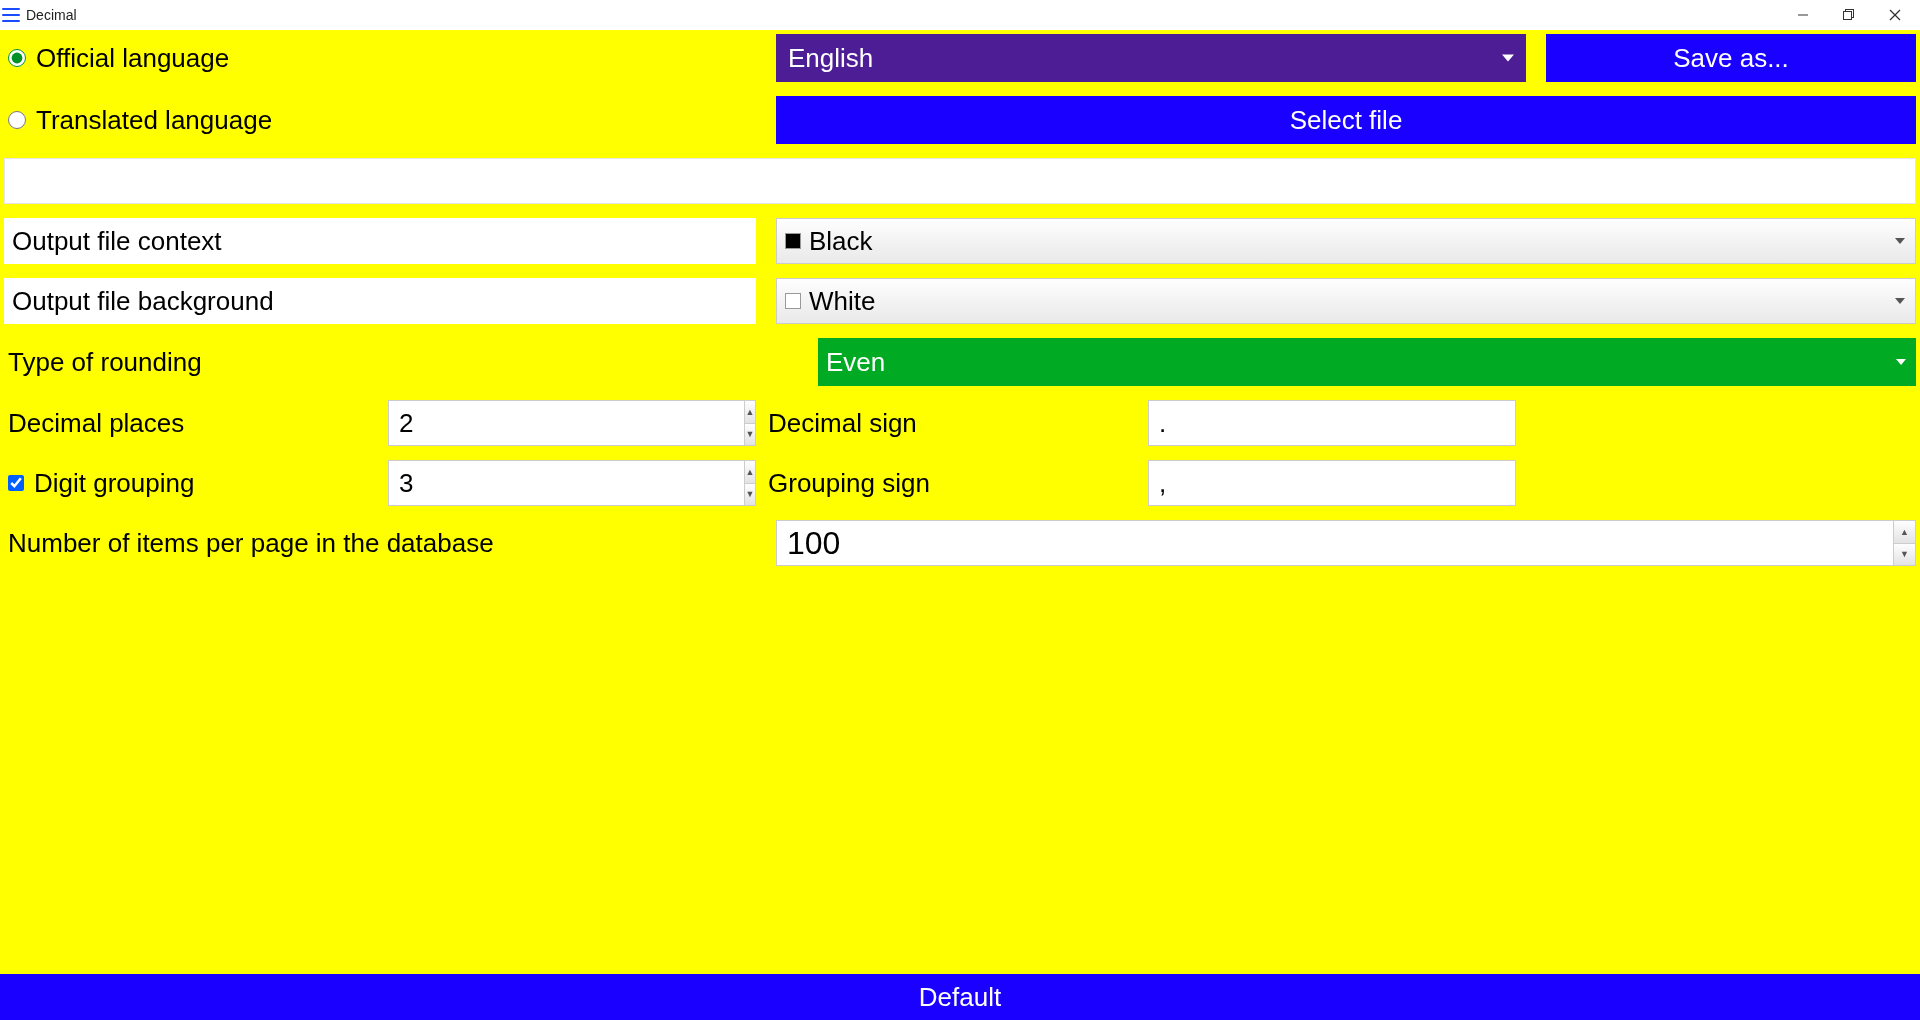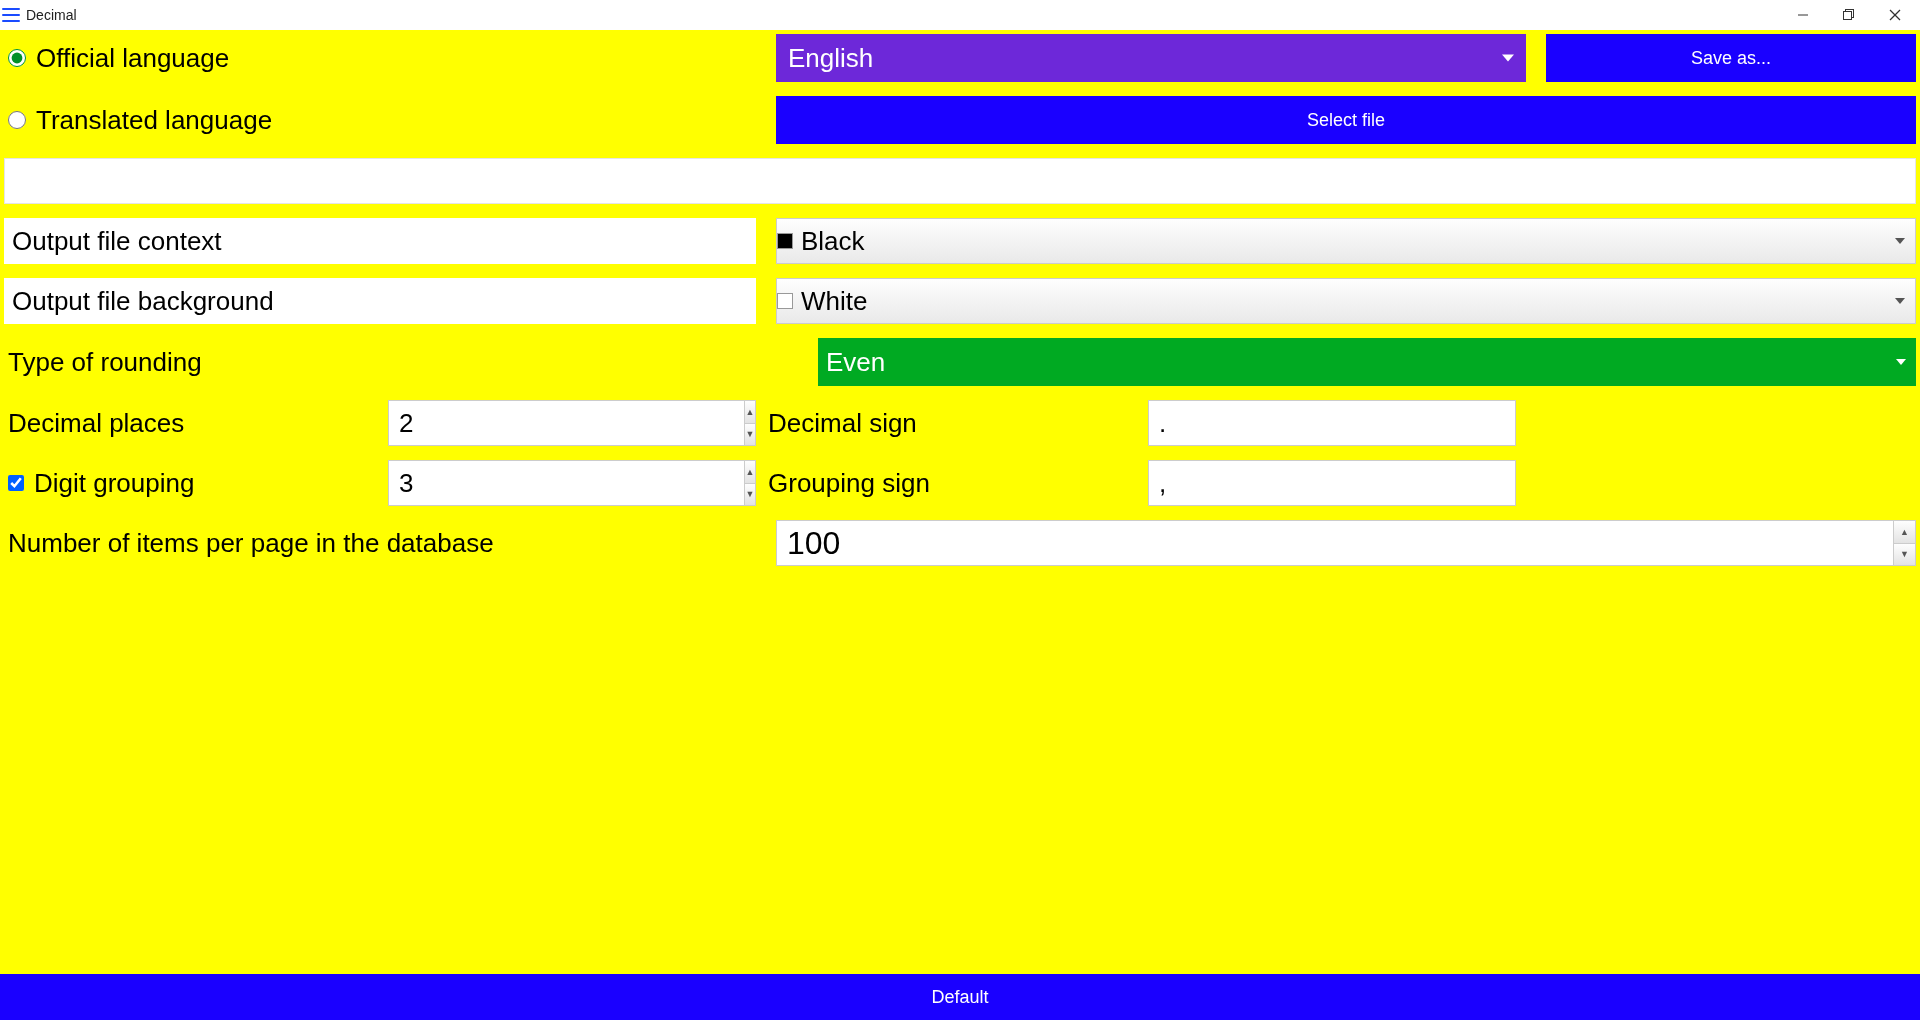--- a/index.html
+++ b/index.html
@@ -64,40 +64,40 @@
   width: 752px;
   padding-left: 4px;
 }
 .radio-label input[type=radio]{
   width:18px; height:18px; margin-right:10px;
   accent-color: #009028;
 }
 
 .green-select {
   flex: 1;
-  background:#6d28d9;
+  background:#4c1d95;
   color:#fff;
   border:none;
   font-size:26px;
   padding: 8px 12px;
   position:relative;
   display:flex; align-items:center;
 }
 .green-select::after{
   content:"";
   position:absolute; right:12px; top:50%; transform:translateY(-50%);
   border-left:6px solid transparent;
   border-right:6px solid transparent;
   border-top:7px solid #fff;
 }
 .blue-btn {
   background:#1a00ff;
   color:#fff;
   border:none;
-  font-size:18px;
+  font-size:26px;
   display:flex; align-items:center; justify-content:center;
   cursor:pointer;
 }
 .save-as { width: 370px; }
 .select-file { flex:1; }
 
 .white-full {
   background:#fff;
   height: 46px;
   border:1px solid rgba(0,0,0,0.1);
@@ -116,20 +116,21 @@
   display:flex; align-items:center;
   padding-left:4px;
 }
 
 .combo-light {
   flex:1;
   background: linear-gradient(#fefefe, #e9e9e9);
   border:1px solid #ccc;
   font-size:26px;
   display:flex; align-items:center;
+  padding-left:8px;
   position:relative;
 }
 .combo-light::after{
   content:"";
   position:absolute; right:10px; top:50%; transform:translateY(-50%);
   border-left:5px solid transparent;
   border-right:5px solid transparent;
   border-top:6px solid #555;
 }
 .swatch {

